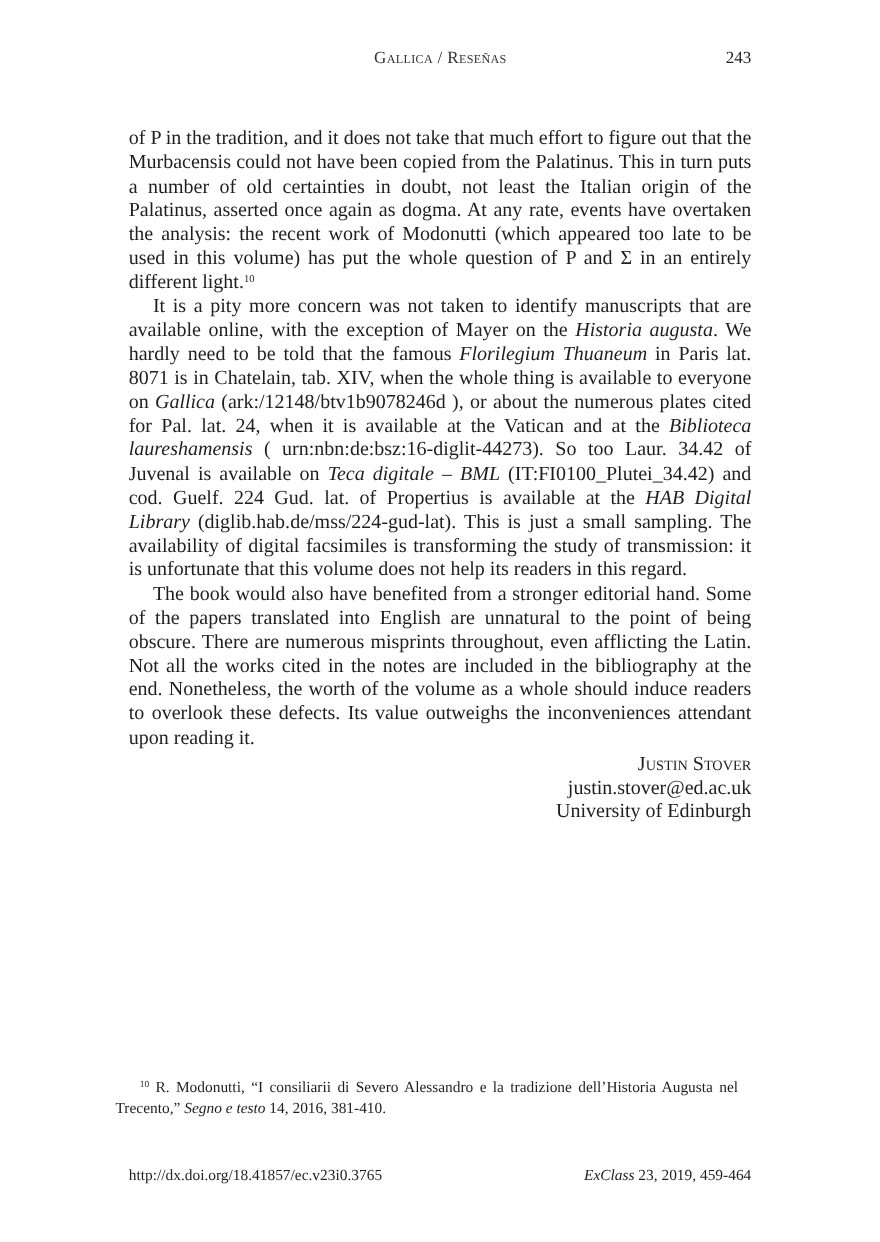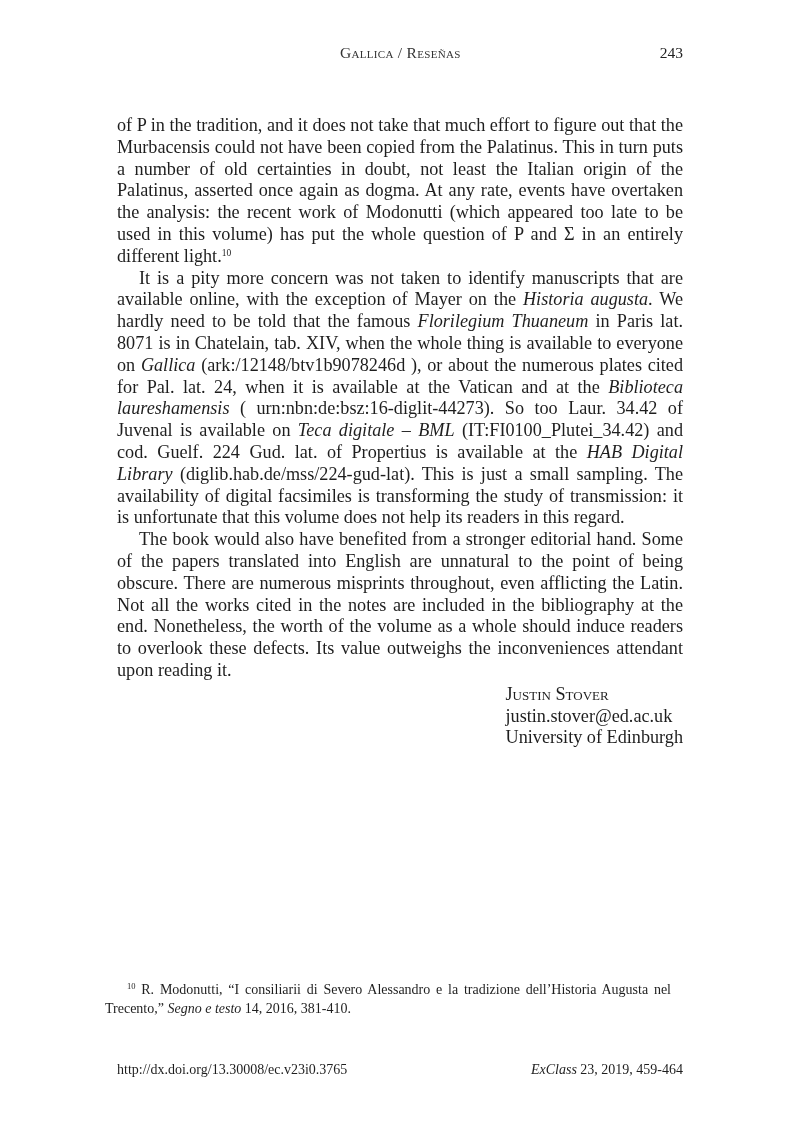--- a/index.html
+++ b/index.html
@@ -20,21 +20,21 @@
 
     .body-text {
       position: absolute; top: 115px; left: 117px; width: 566px;
       font-size: 18.2px; line-height: 21.8px; text-align: justify;
     }
     .body-text p { margin: 0; }
     .body-text p.indent { text-indent: 22px; }
     .body-text sup { font-size: 9.5px; line-height: 0; vertical-align: 6px; }
 
     .signature {
-      position: absolute; top: 684px; right: 117px; 
+      position: absolute; top: 684px; right: 117px; text-align: right;
       font-size: 18.2px; line-height: 21.5px;
     }
     .signature .name { font-variant: small-caps; }
 
     .footnote {
       position: absolute; top: 980px; left: 105px; width: 566px;
       font-size: 14px; line-height: 19px; text-align: justify;
     }
     .footnote p { margin: 0; text-indent: 22px; }
     .footnote sup { font-size: 8.5px; line-height: 0; vertical-align: 5px; }
@@ -65,15 +65,15 @@
   <div class="name">Justin Stover</div>
   <div>justin.stover@ed.ac.uk</div>
   <div>University of Edinburgh</div>
 </div>
 
 <div class="footnote">
   <p><sup>10</sup><span> R. Modonutti, “I consiliarii di Severo Alessandro e la tradizione dell’Historia Augusta nel Trecento,” </span><i>Segno e testo</i><span> 14, 2016, 381-410.</span></p>
 </div>
 
 <div class="footer">
-  <span class="doi">http://dx.doi.org/13.30008/ec.v23i0.3765</span>
+  <span class="doi">http://dx.doi.org/18.41857/ec.v23i0.3765</span>
   <span class="cite"><i>ExClass</i><span> 23, 2019, 459-464</span></span>
 </div>
 
 </body></html>

